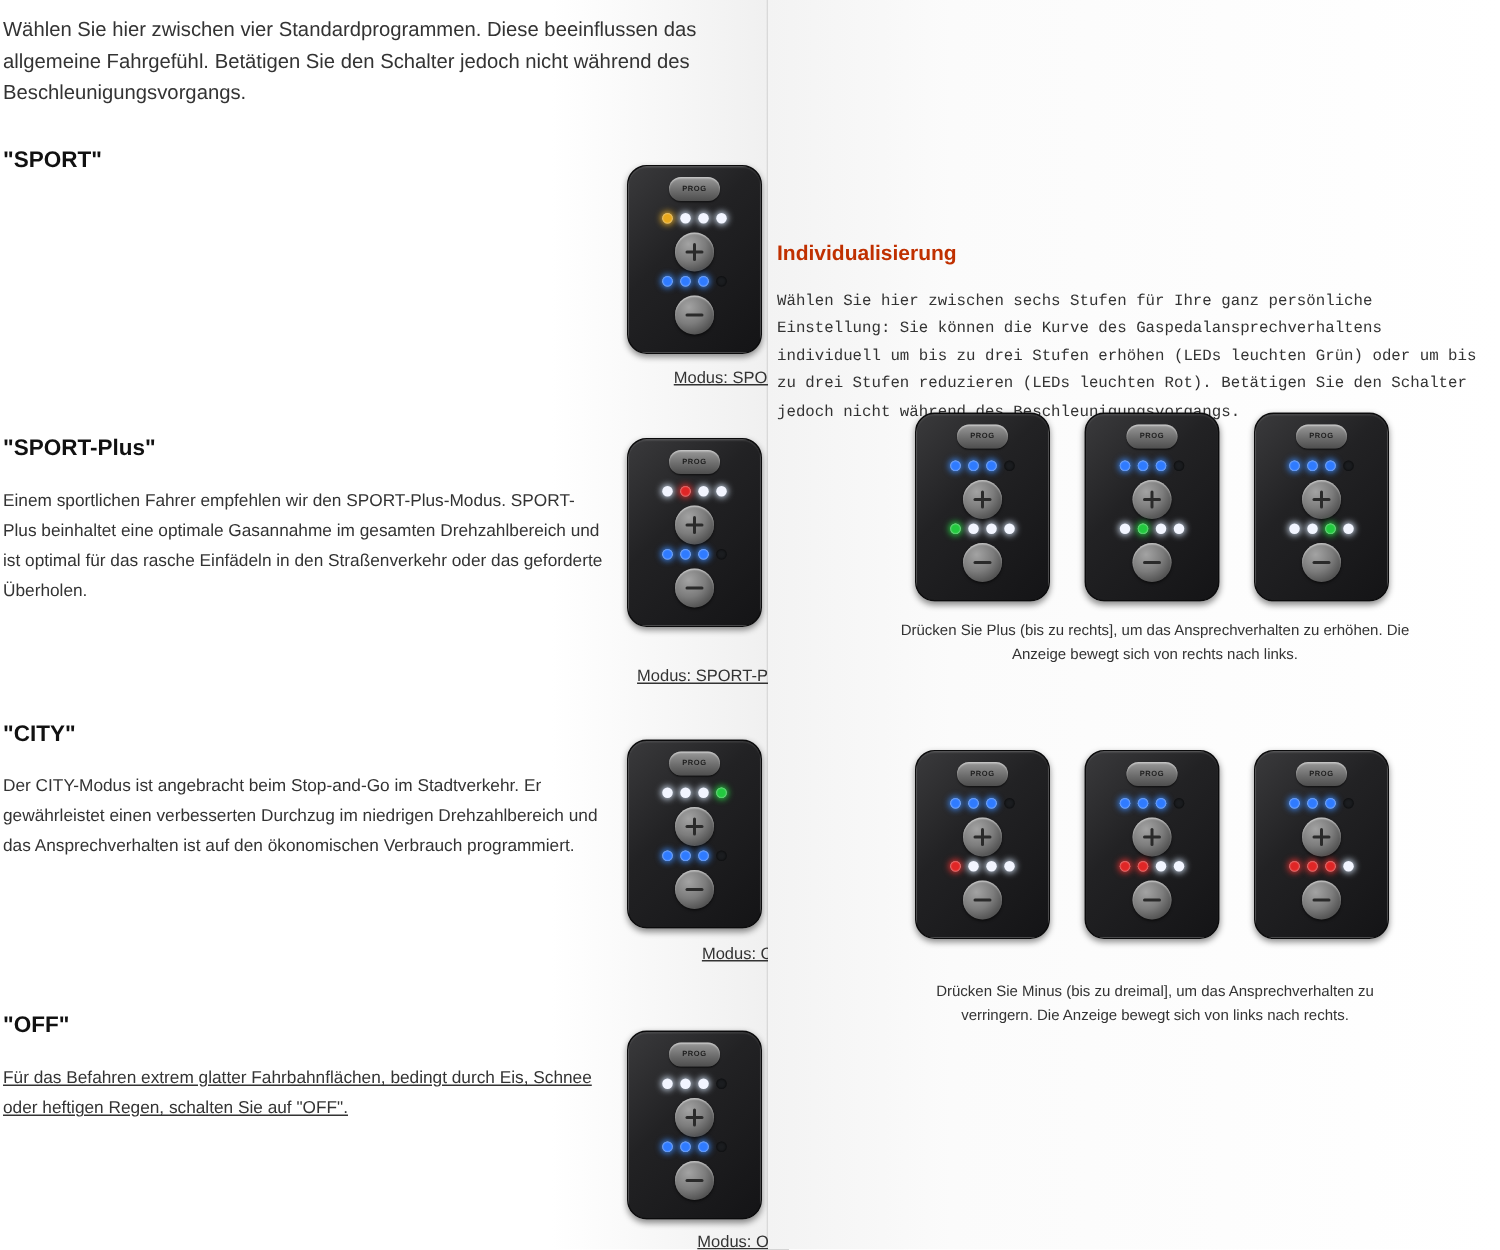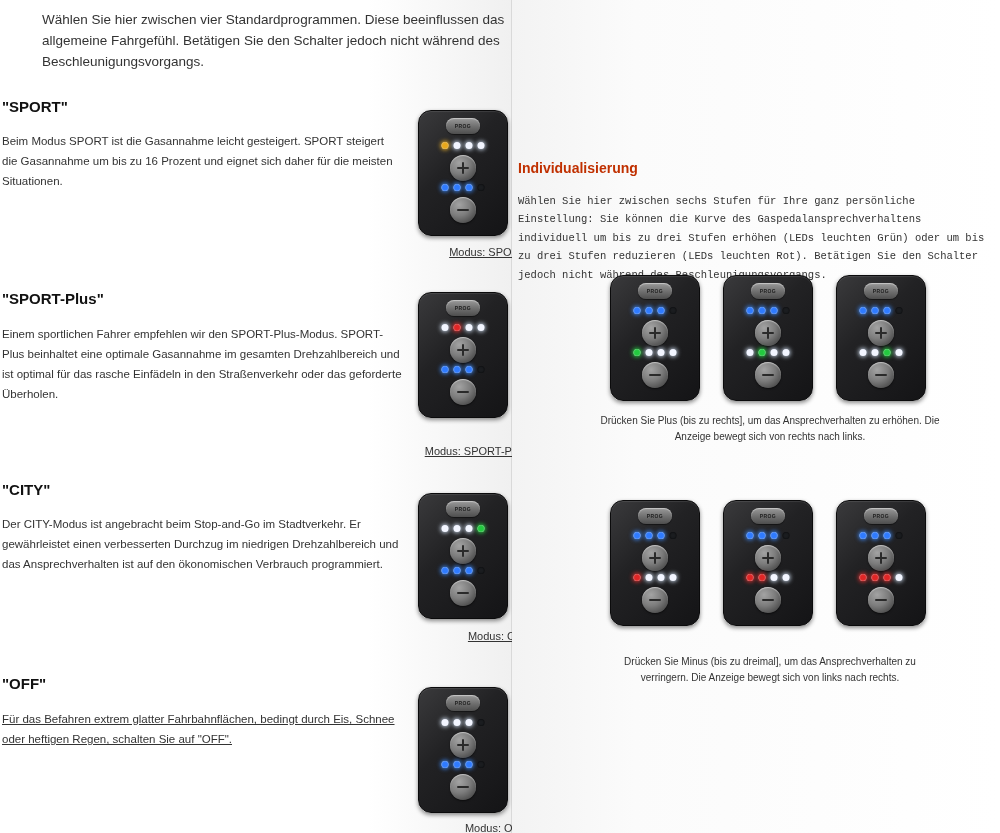--- a/index.html
+++ b/index.html
@@ -25,21 +25,20 @@
     width:488px;
     position:relative;
     background:linear-gradient(to right,#f3f3f3 0%,#fbfbfb 25%,#ffffff 100%);
   }
   .intro{
     position:absolute;
     left:2px;top:10px;width:500px;
     font-size:13.5px;
     line-height:1.55;
     color:#333;
-    margin-left:40px;
   }
   .mode-title{
     position:absolute;
     left:2px;
     font-size:15px;
     font-weight:bold;
     color:#111;
   }
   .mode-text{
     position:absolute;
@@ -140,21 +139,20 @@
 </style>
 </head>
 <body>
 
 <div class="page">
 
   <div class="col-left">
     <div class="intro">Wählen Sie hier zwischen vier Standardprogrammen. Diese beeinflussen das allgemeine Fahrgefühl. Betätigen Sie den Schalter jedoch nicht während des Beschleunigungsvorgangs.</div>
 
     <div class="mode-title" style="top:98px;">"SPORT"</div>
-    <div class="mode-text" style="top:131px;">Beim Modus SPORT ist die Gasannahme leicht gesteigert. SPORT steigert die Gasannahme um bis zu 16 Prozent und eignet sich daher für die meisten Situationen.</div>
     <div class="device" style="left:418px;top:110px;">
       <div class="prog">PROG</div>
       <div class="led-row r1">
         <span class="led amber"></span>
         <span class="led white"></span>
         <span class="led white"></span>
         <span class="led white"></span>
       </div>
       <div class="btn btn-plus">
           <span class="sym">

